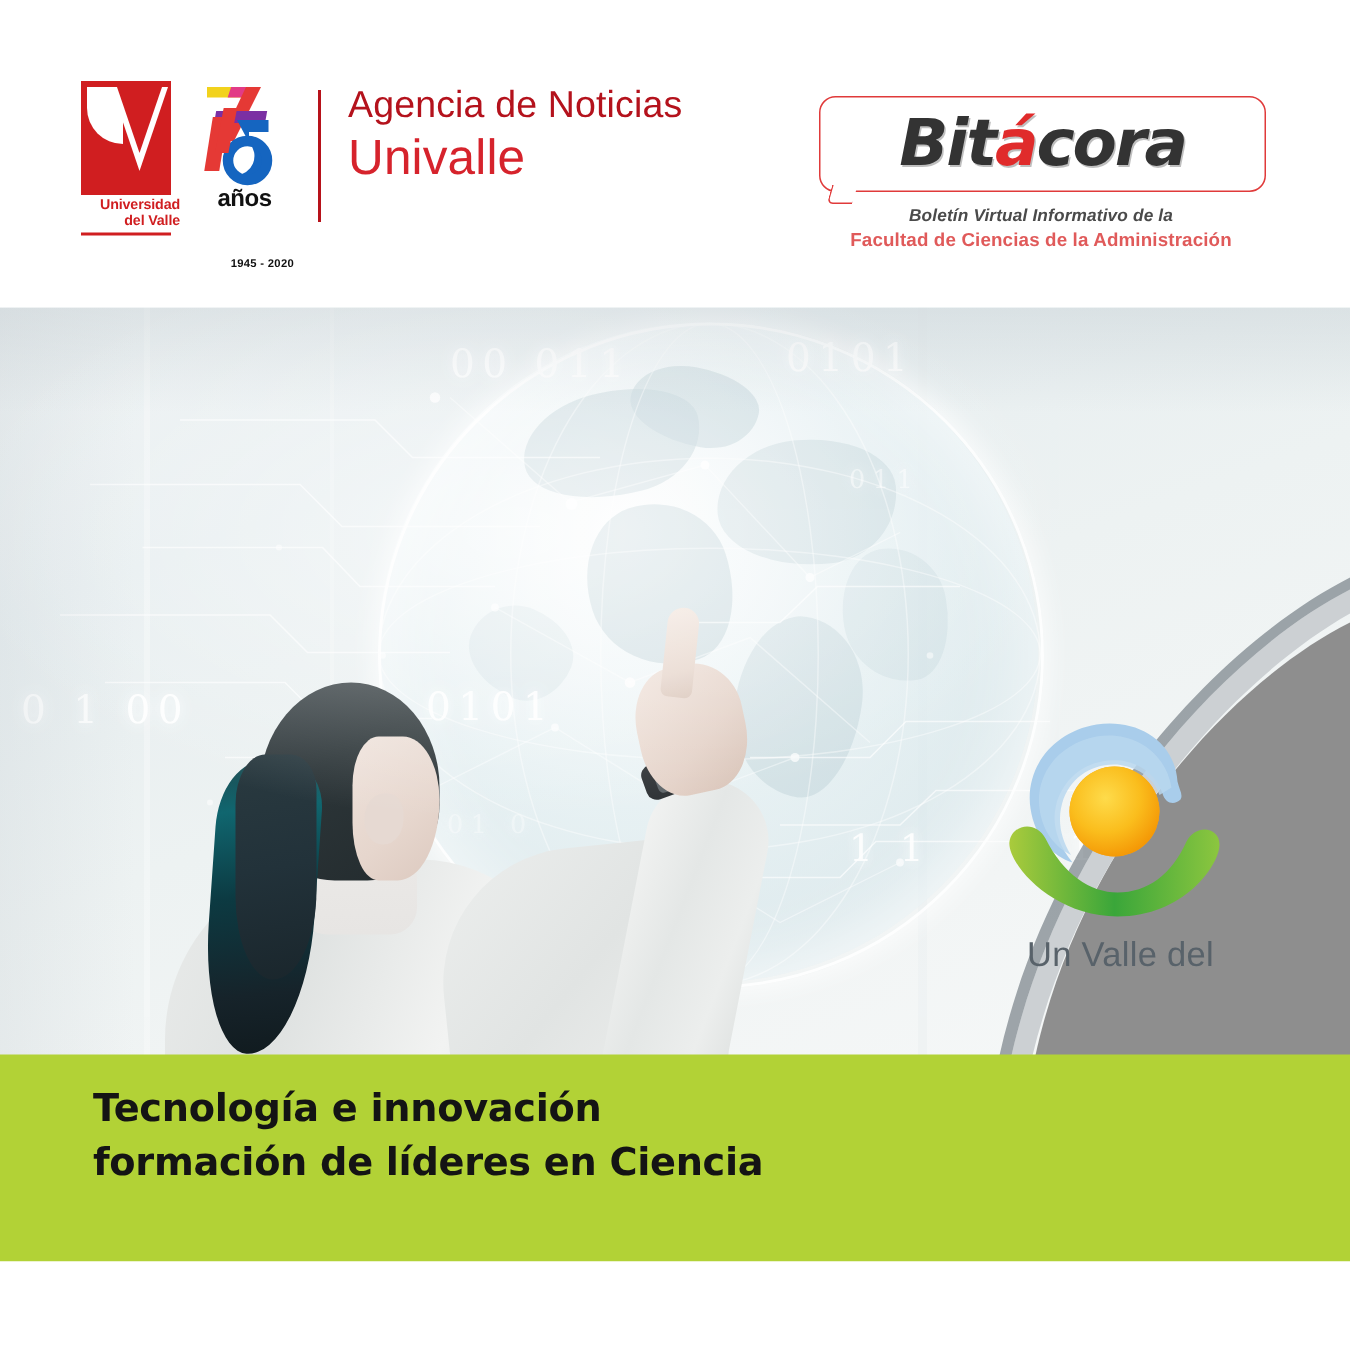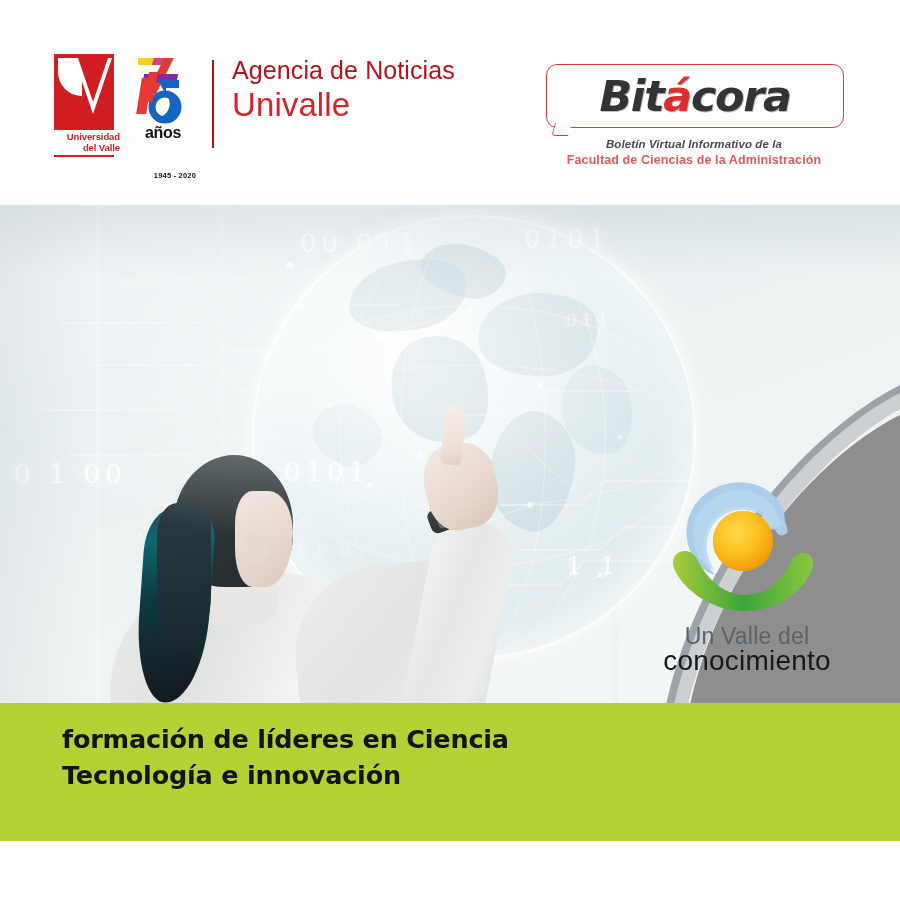--- a/index.html
+++ b/index.html
@@ -452,25 +452,24 @@
           </radialGradient>
           <linearGradient id="smile" x1="0" y1="0" x2="1" y2="0">
             <stop offset="0%" stop-color="#aacb3c"></stop>
             <stop offset="50%" stop-color="#3aa63a"></stop>
             <stop offset="100%" stop-color="#8cc63f"></stop>
           </linearGradient>
         </defs>
         <path d="M16 84 C18 72 34 70 40 82 C52 106 70 118 88 118 C108 118 124 106 134 84 C140 72 156 74 156 86 C156 100 132 134 88 134 C44 134 14 98 16 84 Z" fill="url(#smile)"></path>
       </svg>
       <div class="uvdc-t1">Un Valle del</div>
-      <div class="uvdc-t2">conocimiento</div>
     </div>
   </div>
 
   <div class="banner">
     <div class="banner-inner" id="headline">
+        <span class="banner-line">Tecnología e innovación</span>
         <span class="banner-line">formación de líderes en Ciencia</span>
-        <span class="banner-line">Tecnología e innovación</span>
       </div>
   </div>
 
   <div class="footer-white"></div>
 </div>
 
 </body></html>

